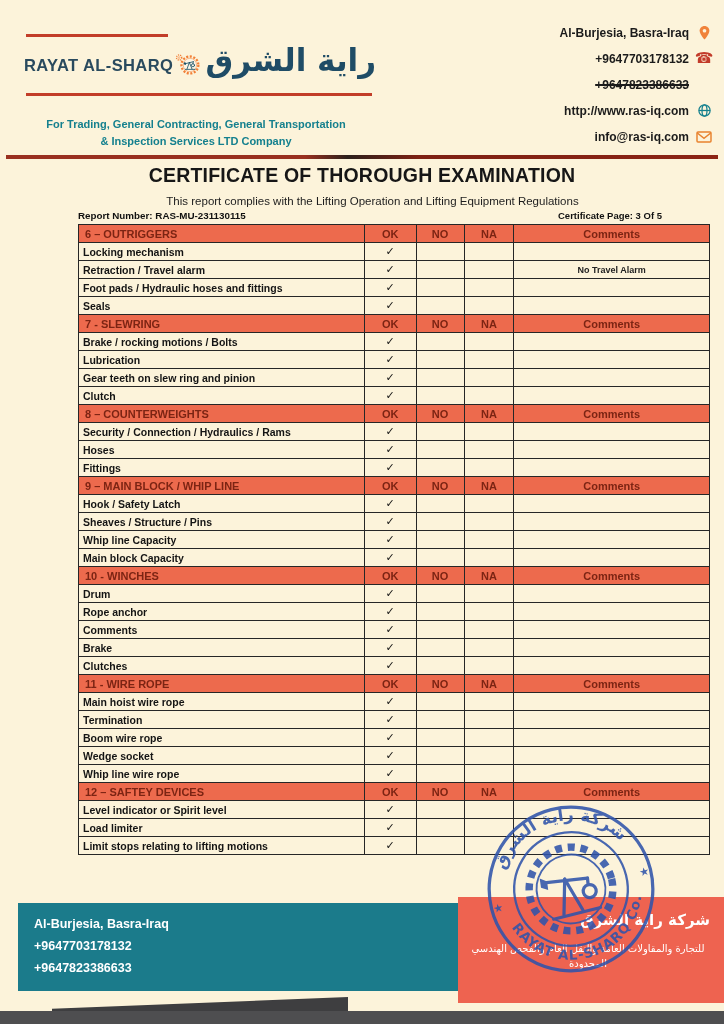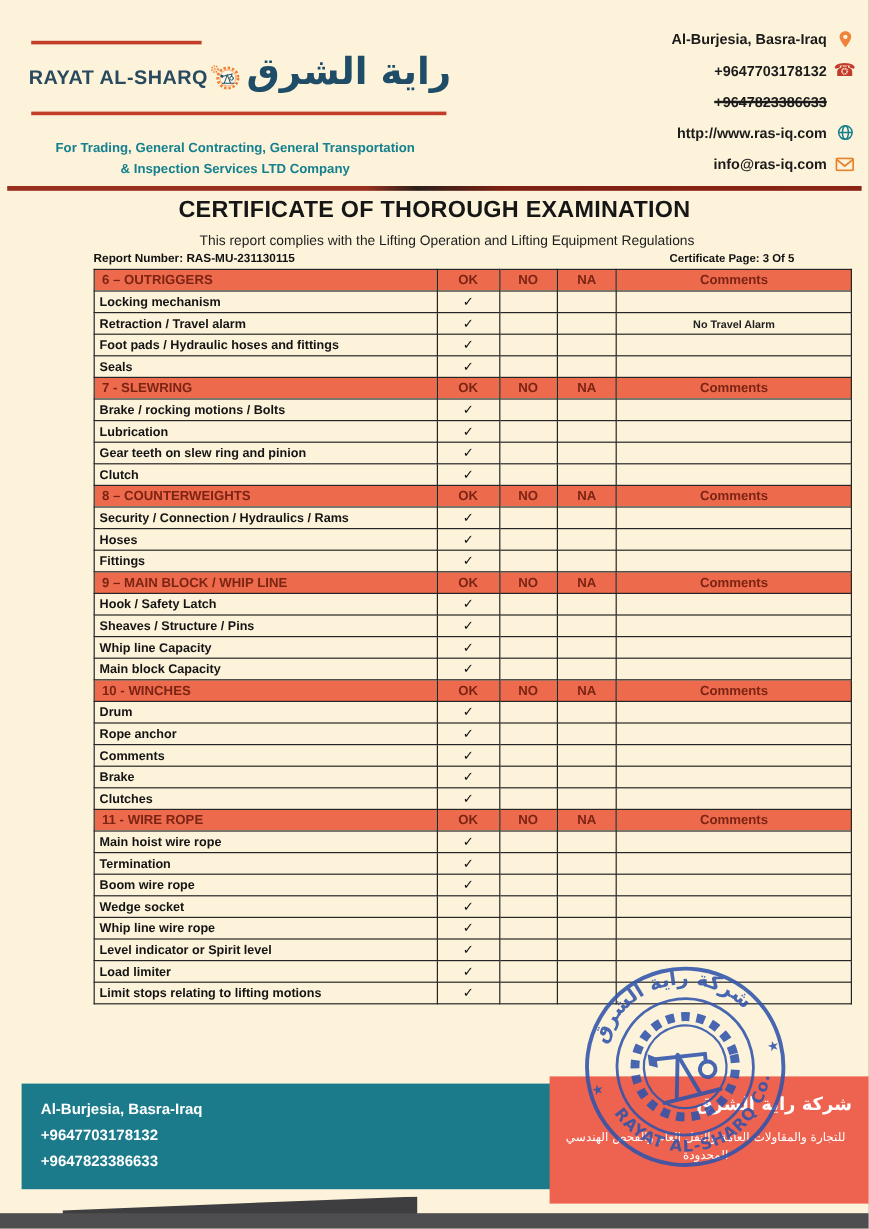--- a/index.html
+++ b/index.html
@@ -369,20 +369,27 @@
             <td class="mark"></td>
             <td class="mark"></td>
             <td class="comment"></td>
           </tr>
           <tr>
             <td class="lbl">Whip line wire rope</td>
             <td class="mark">✓</td>
             <td class="mark"></td>
             <td class="mark"></td>
             <td class="comment"></td>
+          </tr>
+          <tr class="section-row">
+            <td class="sec-title">12 – SAFTEY DEVICES</td>
+            <td class="sec-col">OK</td>
+            <td class="sec-col">NO</td>
+            <td class="sec-col">NA</td>
+            <td class="sec-col">Comments</td>
           </tr>
           <tr>
             <td class="lbl">Level indicator or Spirit level</td>
             <td class="mark">✓</td>
             <td class="mark"></td>
             <td class="mark"></td>
             <td class="comment"></td>
           </tr>
           <tr>
             <td class="lbl">Load limiter</td>

